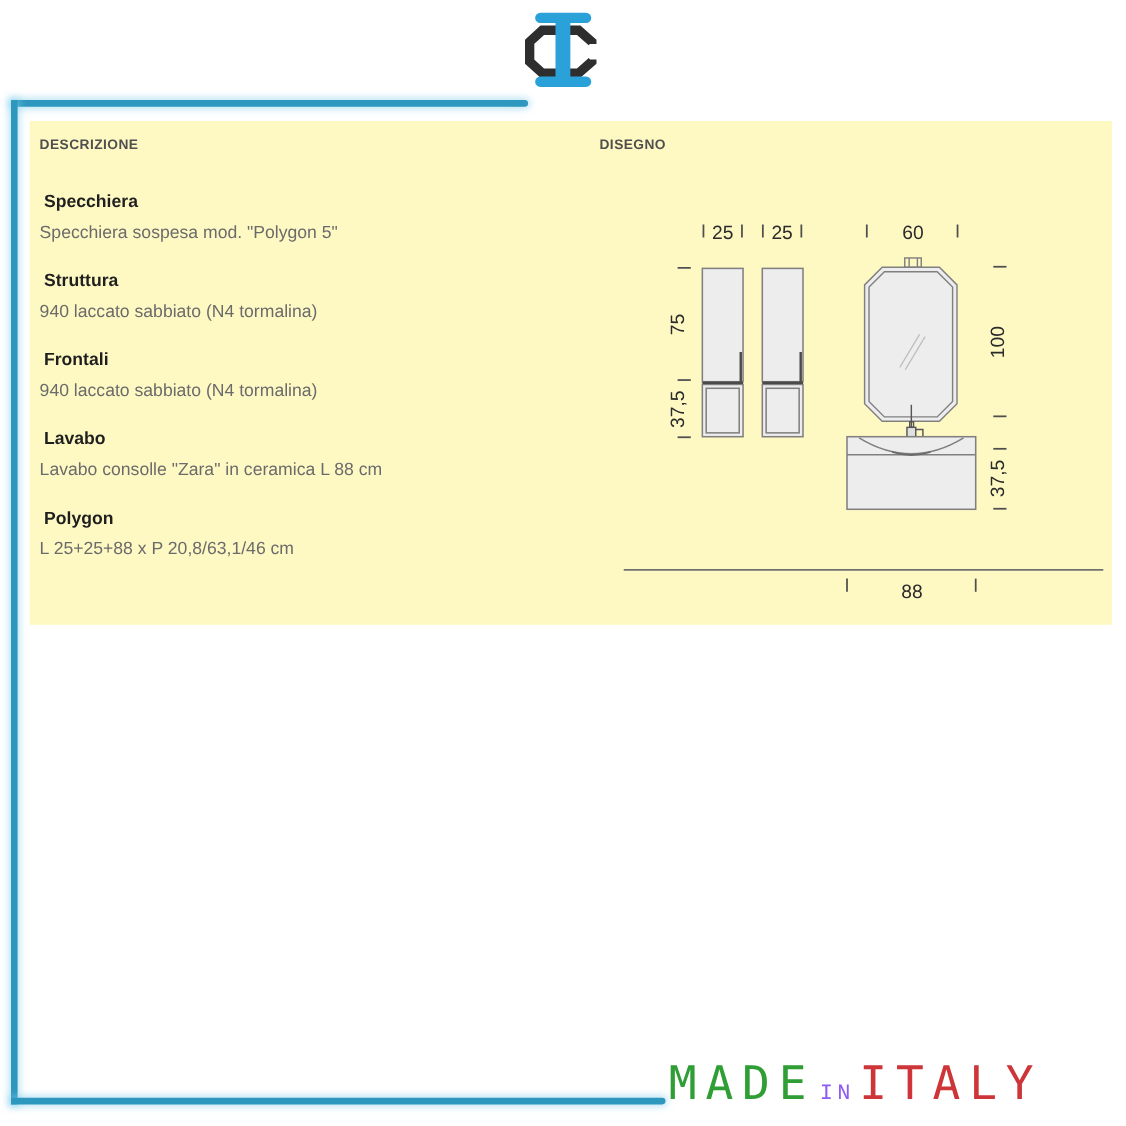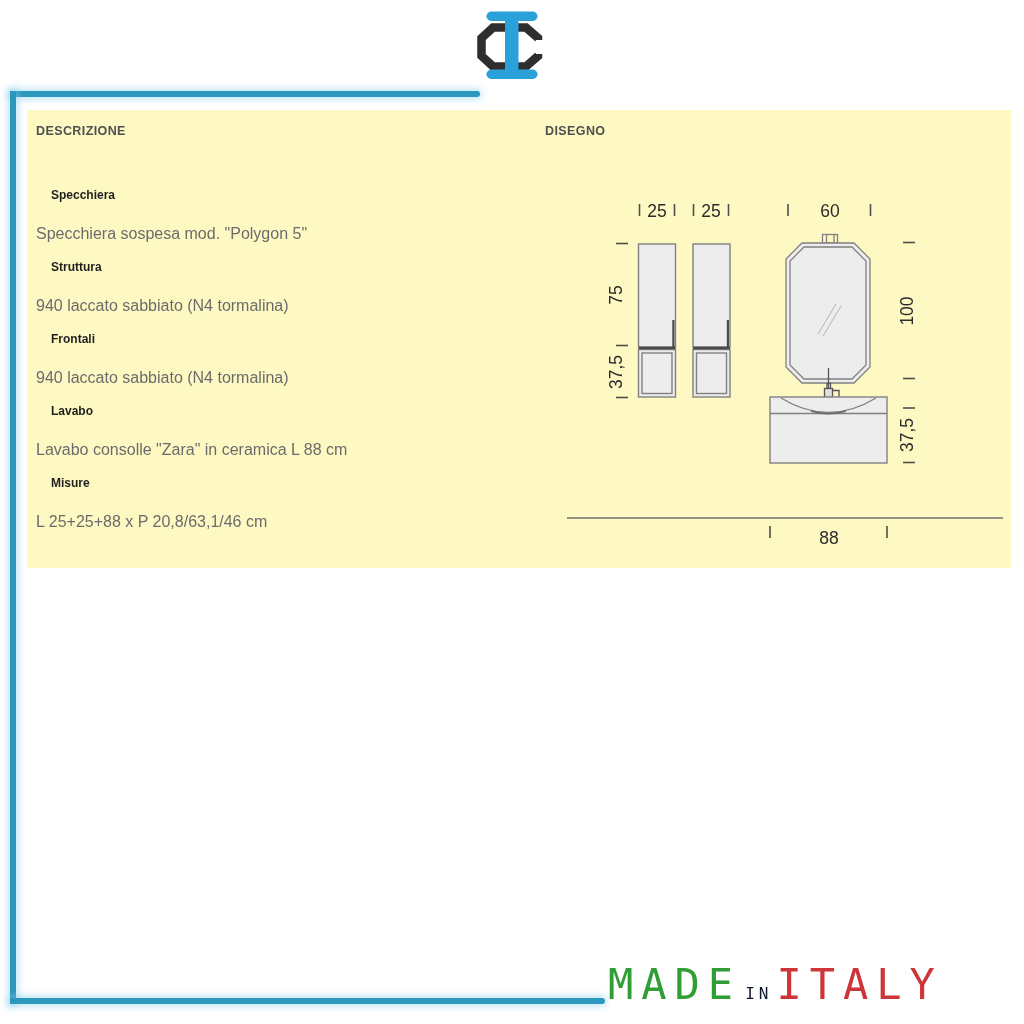--- a/index.html
+++ b/index.html
@@ -15,33 +15,33 @@
   
   .logo{position:absolute;left:470px;top:4px;width:78px;height:84px;}
   
   .panel{position:absolute;left:27px;top:110px;width:984px;height:458px;background:#fef9c3;}
   .col-label{
     position:absolute;top:14px;font-size:12.5px;font-weight:bold;color:#4f4f4f;letter-spacing:.4px;
   }
   .label-descrizione{left:9px;}
   .label-disegno{left:518px;}
   .spec-section{position:absolute;left:9px;width:470px;}
-  .spec-title{font-size:12px;font-weight:bold;color:#1f1f1f;line-height:24px;margin:15px;}
+  .spec-title{font-size:16px;font-weight:bold;color:#1f1f1f;line-height:24px;margin:4px;}
   .spec-body{font-size:16px;color:#6b6b6b;line-height:24px;margin:0;}
   .sec-0{top:58px;} .sec-1{top:130px;} .sec-2{top:202px;} .sec-3{top:274px;} .sec-4{top:346px;}
   
   .drawing{position:absolute;left:560px;top:195px;width:455px;height:355px;}
   .drawing text{font-family:"Liberation Sans", sans-serif;font-size:17.5px;fill:#2b2b2b;}
   
   .made-in-italy{
     position:absolute;left:608px;top:960px;display:flex;align-items:baseline;gap:4px;
     font-family:"DejaVu Sans Mono", monospace;white-space:nowrap;
   }
   .made-word{font-size:42px;letter-spacing:8px;color:#2f9e35;}
-  .in-word{font-size:16px;letter-spacing:4px;color:#0f172a;text-transform:uppercase;}
+  .in-word{font-size:20px;letter-spacing:4px;color:#8b5cf6;text-transform:uppercase;font-family:Liberation Mono, monospace;}
   .italy-word{font-size:42px;letter-spacing:8px;color:#ce3538;text-align:right;}
 </style>
 </head>
 <body>
 
 <svg class="logo" viewBox="470 4 78 84" aria-hidden="true">
 
   <path d="M 538 40 L 538 38 L 526 27.5 L 493 27.5 L 481.5 38 L 481.5 56 L 493 66.5 L 526 66.5 L 538 56 L 538 54" fill="none" stroke="#2e2e2e" stroke-width="8.5" stroke-linejoin="miter" stroke-linecap="butt"></path>
 
   <g fill="#2aa1d9">
@@ -69,21 +69,21 @@
   </div>
   <div class="spec-section sec-2">
     <p class="spec-title">Frontali</p>
     <p class="spec-body">940 laccato sabbiato (N4 tormalina)</p>
   </div>
   <div class="spec-section sec-3">
     <p class="spec-title">Lavabo</p>
     <p class="spec-body">Lavabo consolle "Zara" in ceramica L 88 cm</p>
   </div>
   <div class="spec-section sec-4">
-    <p class="spec-title">Misure</p>
+    <p class="spec-title">Polygon</p>
     <p class="spec-body">L 25+25+88 x P 20,8/63,1/46 cm</p>
   </div>
 </div>
 
 <svg class="drawing" viewBox="560 195 455 355" aria-hidden="true">
   <g stroke="#4f4f4f" stroke-width="1.6">
 
     <line x1="639.5" y1="204" x2="639.5" y2="216"></line>
     <line x1="674.5" y1="204" x2="674.5" y2="216"></line>
     <line x1="693.5" y1="204" x2="693.5" y2="216"></line>

